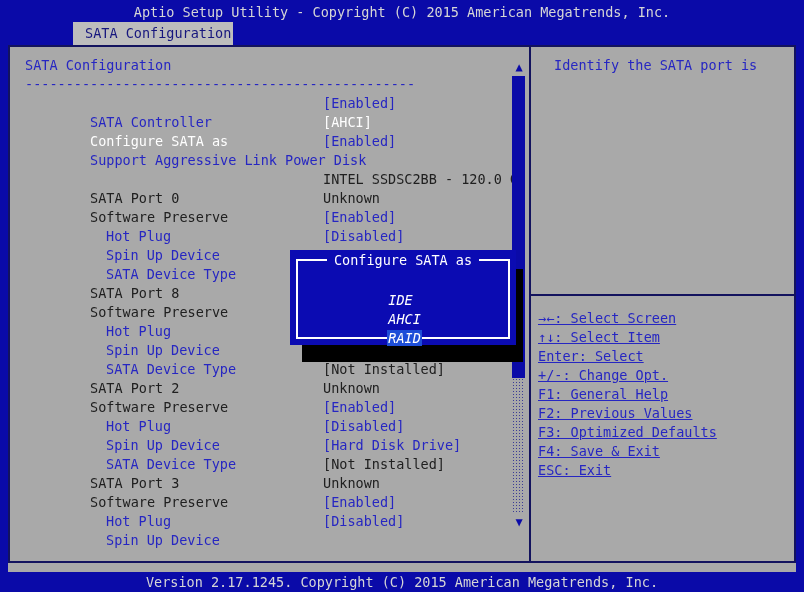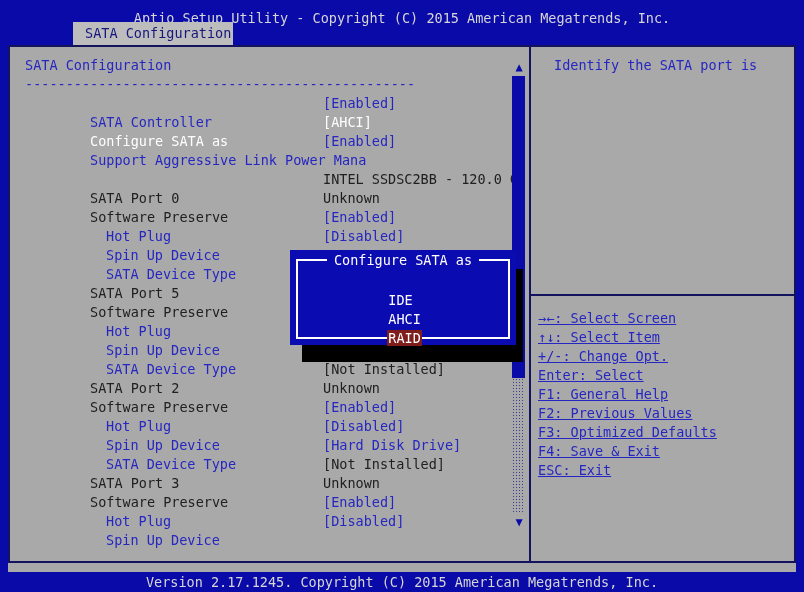--- a/index.html
+++ b/index.html
@@ -4,21 +4,21 @@
 <style>
   html, body { margin:0; padding:0; }
   body {
     width:804px; height:592px; position:relative; overflow:hidden;
     background:var(--bar_blue);
     font-family:"DejaVu Sans Mono", monospace;
     font-size:13.5px; line-height:19px;
     -webkit-font-smoothing:none;
   }
   .titlebar {
-    position:absolute; left:0; top:6px; width:804px; height:22px;
+    position:absolute; left:0; top:0; width:804px; height:22px;
     color:var(--bar_text); text-align:center; line-height:24px;
   }
   .tabrow { position:absolute; left:0; top:22px; width:804px; height:23px; }
   .tab {
     position:absolute; left:73px; top:0; width:160px; height:23px;
     background:var(--tab_gray); color:var(--navy_text);
     line-height:23px; padding-left:12px; box-sizing:border-box; white-space:pre;
   }
   .main {
     position:absolute; left:8px; top:45px; width:788px; height:527px;
@@ -63,24 +63,24 @@
 
   
   .popup-shadow { position:absolute; left:294px; top:224px; width:221px; height:93px; background:#000; z-index:5; }
   .popup {
     position:absolute; left:282px; top:205px; width:226px; height:95px;
     background:var(--popup_blue); z-index:6; color:#ffffff;
   }
   .popup-border { position:absolute; left:6px; top:9px; right:6px; bottom:6px; border:2px solid #ffffff; }
   .popup-title { position:absolute; top:1px; left:0; right:0; text-align:center; height:19px; z-index:2; }
   .popup-title span { background:var(--popup_blue); padding:0 7px; white-space:pre; }
-  .popup-options { position:absolute; left:16px; top:22px; z-index:2; }
+  .popup-options { position:absolute; left:16px; top:22px; z-index:2;font-style:italic; }
   .popup-option { height:19px; white-space:pre; }
   .popup-option span { padding:0 1px; }
-  .popup-option.selected span { background:#7f1d1d; }
+  .popup-option.selected span { background:#1d4ed8; }
 
   
   .footer {
     position:absolute; left:0; top:572px; width:804px; height:18px;
     background:var(--bar_blue); color:var(--bar_text);
     text-align:center; line-height:20px;
   }
 </style>
 </head>
 <body>
@@ -105,21 +105,21 @@
     <div class="sepline">------------------------------------------------</div>
     <div class="row s-option">
         <span class="lbl">SATA Controller</span>
         <span class="val">[Enabled]</span>
       </div>
       <div class="row s-selected">
         <span class="lbl">Configure SATA as</span>
         <span class="val">[AHCI]</span>
       </div>
       <div class="row s-option">
-        <span class="lbl">Support Aggressive Link Power Mana</span>
+        <span class="lbl">Support Aggressive Link Power Disk</span>
         <span class="val">[Enabled]</span>
       </div>
       <div class="row s-blank">
         <span class="lbl"></span>
         <span class="val"></span>
       </div>
       <div class="row s-info">
         <span class="lbl">SATA Port 0</span>
         <span class="val">INTEL SSDSC2BB - 120.0 G</span>
       </div>
@@ -133,21 +133,21 @@
       </div>
       <div class="row s-option indent">
         <span class="lbl">Spin Up Device</span>
         <span class="val">[Disabled]</span>
       </div>
       <div class="row s-option indent">
         <span class="lbl">SATA Device Type</span>
         <span class="val"></span>
       </div>
       <div class="row s-info">
-        <span class="lbl">SATA Port 5</span>
+        <span class="lbl">SATA Port 8</span>
         <span class="val"></span>
       </div>
       <div class="row s-info">
         <span class="lbl">Software Preserve</span>
         <span class="val"></span>
       </div>
       <div class="row s-option indent">
         <span class="lbl">Hot Plug</span>
         <span class="val"></span>
       </div>
@@ -202,22 +202,22 @@
   <div class="sb-track"></div>
   <div class="sb-down">▼</div>
 
   <div class="help">
     <div class="help-line">Identify the SATA port is</div>
   </div>
   <div class="rp-divider"></div>
   <div class="legend">
     <div class="legend-line">→←: Select Screen</div>
       <div class="legend-line">↑↓: Select Item</div>
+      <div class="legend-line">Enter: Select</div>
       <div class="legend-line">+/-: Change Opt.</div>
-      <div class="legend-line">Enter: Select</div>
       <div class="legend-line">F1: General Help</div>
       <div class="legend-line">F2: Previous Values</div>
       <div class="legend-line">F3: Optimized Defaults</div>
       <div class="legend-line">F4: Save &amp; Exit</div>
       <div class="legend-line">ESC: Exit</div>
   </div>
 
   <div class="popup-shadow"></div>
   <div class="popup">
     <div class="popup-border"></div>

